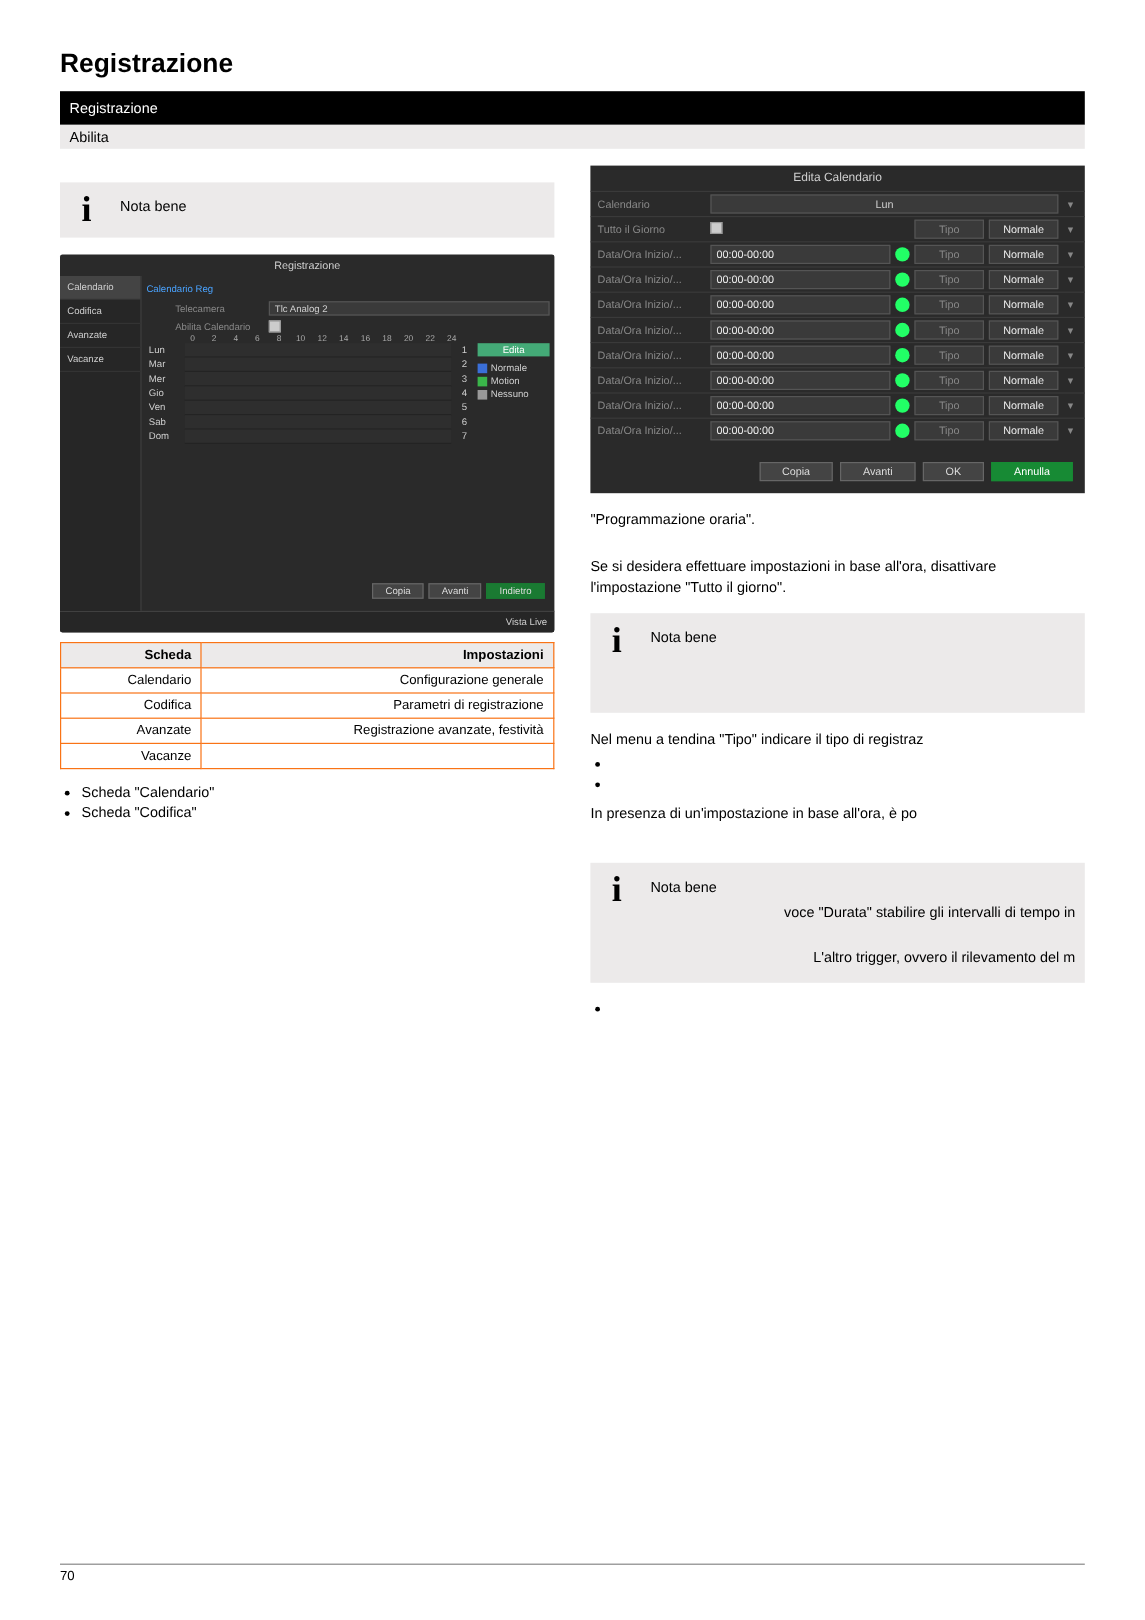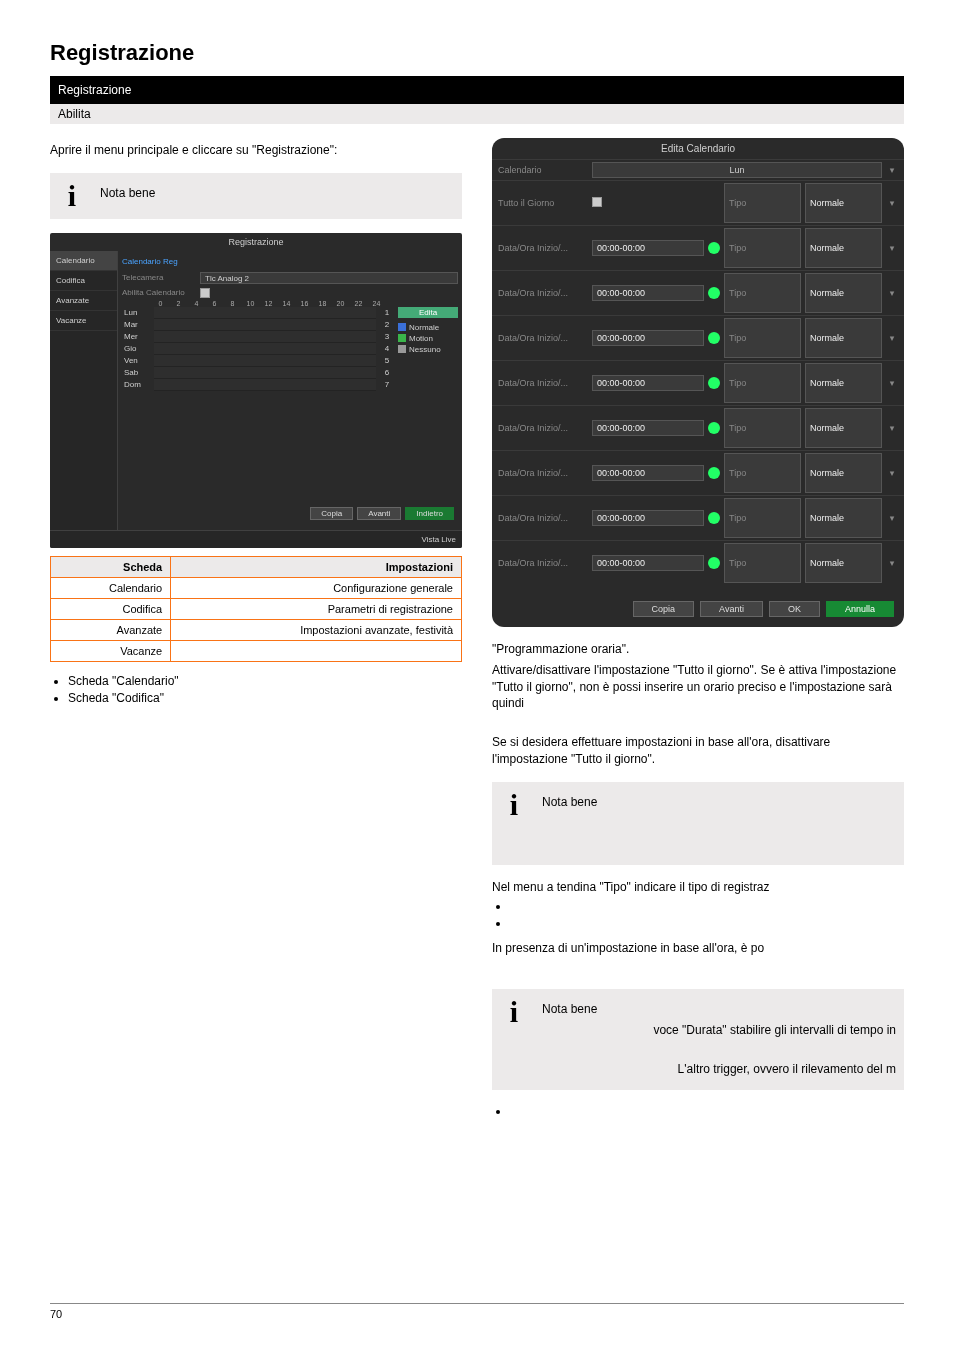--- a/index.html
+++ b/index.html
@@ -17,21 +17,21 @@
   .info-box.bg { background: #eceaea; padding: 8px; }
   .screenshot { width: 100%; margin: 8px 0; }
   .ss-dark { background: #2a2a2a; color: #cfcfcf; font-size: 8px; border-radius: 2px; overflow: hidden; }
   .ss-titlebar { text-align: center; padding: 4px 0; font-size: 9px; }
   .ss-body { display: flex; }
   .ss-side { width: 68px; background: #262626; border-right: 1px solid #404040; }
   .ss-side div { padding: 5px 6px; border-bottom: 1px solid #333; }
   .ss-side .active { background: #444; }
   .ss-main { flex: 1; padding: 4px; }
   .ss-tab { color: #4aa3ff; font-size: 8px; padding: 2px 0 4px; }
-  .ss-row { display: flex; align-items: center; gap: 6px; padding: 2px 0; }
+  .ss-row { display: flex; align-items: center; gap: 6px; padding: 2px 0; margin-left: 24px; }
   .ss-field { background: #3a3a3a; border: 1px solid #555; height: 12px; flex: 1; padding: 0 4px; line-height: 12px; }
   .ss-hours { display: flex; font-size: 7px; color: #aaa; gap: 1px; padding-left: 30px; }
   .ss-hours span { width: 17px; text-align: center; }
   .ss-grid { display: flex; align-items: flex-start; gap: 4px; }
   .ss-days { width: 28px; }
   .ss-days div { height: 12px; line-height: 12px; padding-left: 2px; }
   .ss-slots { flex: 1; }
   .ss-slotrow { height: 12px; background: #2e2e2e; border-bottom: 1px solid #232323; }
   .ss-nums { width: 14px; }
   .ss-nums div { height: 12px; line-height: 12px; text-align: center; }
@@ -40,26 +40,26 @@
   .ss-legend .leg { display:flex; align-items:center; gap:3px; padding:1px 0; }
   .sq { width:8px; height:8px; display:inline-block; }
   .sq-blue { background:#3a6fd8; }
   .sq-green { background:#3ab54a; }
   .sq-none { background:#999; }
   .ss-foot { display:flex; justify-content:flex-end; gap:4px; padding:6px 4px; }
   .ss-left-link { background:#262626; padding: 4px 6px; color:#cfcfcf; border-top:1px solid #404040;text-align:right; }
   .ss-btn { background:#444; border:1px solid #666; padding:1px 10px; font-size:8px; color:#ddd; }
   .ss-btn.pri { background:#1a7a32; border-color:#1a7a32; }
 
-  .edit-panel { background:#2a2a2a; color:#cfcfcf; font-size:9px; border-radius:12px; overflow:hidden; margin-bottom:14px; }
+  .edit-panel { background:#2a2a2a; color:#cfcfcf; font-size:9px; border-radius:0; overflow:hidden; margin-bottom:14px; }
   .edit-panel .ep-title { text-align:center; padding:5px 0; font-size:10px; }
   .ep-row { display:flex; align-items:center; gap:4px; padding:2px 6px; border-top:1px solid #3a3a3a; }
   .ep-row .lab { width:90px; color:#888; }
   .ep-row .val { background:#3a3a3a; border:1px solid #555; flex:1; padding:2px 4px; }
-  .ep-row .valc { background:#3a3a3a; border:1px solid #555; width:77px; text-align:left; padding:14px 4px; color:#888; }
+  .ep-row .valc { background:#3a3a3a; border:1px solid #555; width:58px; text-align:center; padding:2px 4px; color:#888; }
   .ep-row .norm { color:#eee; }
   .ep-row .chev { width:12px; text-align:center; color:#888; }
   .clock { width:12px; height:12px; background:#2f6; border-radius:50%; display:inline-block; }
   .ep-foot { display:flex; justify-content:flex-end; gap:6px; padding:16px 10px 10px; }
   .ep-btn { background:#444; border:1px solid #666; padding:2px 18px; color:#ddd; }
   .ep-btn.pri { background:#178a34; border-color:#178a34; color:#fff; }
 
   .tbl { border-collapse:collapse; width:100%; margin:8px 0 12px; }
   .tbl td, .tbl th { border:1px solid #f97316; padding:4px 8px; font-size:11px; text-align:right; vertical-align: top; }
   .tbl th { background:#eceaea; font-weight:bold; }
@@ -74,21 +74,20 @@
 
 <div class="page">
   <div class="header">
       <div class="header-title">Registrazione</div>
     </div>
   <div class="black-bar">Registrazione</div>
   <div class="gray-bar">Abilita</div>
 
   <div class="columns">
     <div class="col">
-      <p>Aprire il menu principale e cliccare su "Registrazione":</p>
 
       <div class="info-box bg">
         <div class="info-icon">i</div>
         <div class="info-text">
           <p>Nota bene</p>
           <p></p>
         </div>
       </div>
 
       <div class="screenshot ss-dark">
@@ -190,21 +189,21 @@
         <tr>
               <td>Calendario</td>
               <td>Configurazione generale</td>
             </tr>
         <tr>
               <td>Codifica</td>
               <td>Parametri di registrazione</td>
             </tr>
         <tr>
               <td>Avanzate</td>
-              <td>Impostazioni avanzate, festività</td>
+              <td>Registrazione avanzate, festività</td>
             </tr>
         <tr>
               <td>Vacanze</td>
               <td></td>
             </tr>
       </tbody>
         </table>
 
       <ul class="doc">
         <li>Scheda "Calendario"</li>
@@ -294,21 +293,20 @@
           </div>
         <div class="ep-foot">
           <span class="ep-btn">Copia</span>
           <span class="ep-btn">Avanti</span>
           <span class="ep-btn">OK</span>
           <span class="ep-btn pri">Annulla</span>
         </div>
       </div>
 
       <p> "Programmazione oraria".</p>
-      <p>Attivare/disattivare l'impostazione "Tutto il giorno". Se è attiva l'impostazione "Tutto il giorno", non è possi inserire un orario preciso e l'impostazione sarà quindi</p>
       <br>
       <p>Se si desidera effettuare impostazioni in base all'ora, disattivare l'impostazione "Tutto il giorno".</p>
 
       <div class="info-box bg">
         <div class="info-icon">i</div>
         <div class="info-text">
           <p>Nota bene</p>
           <br><br><br>
         </div>
       </div>

